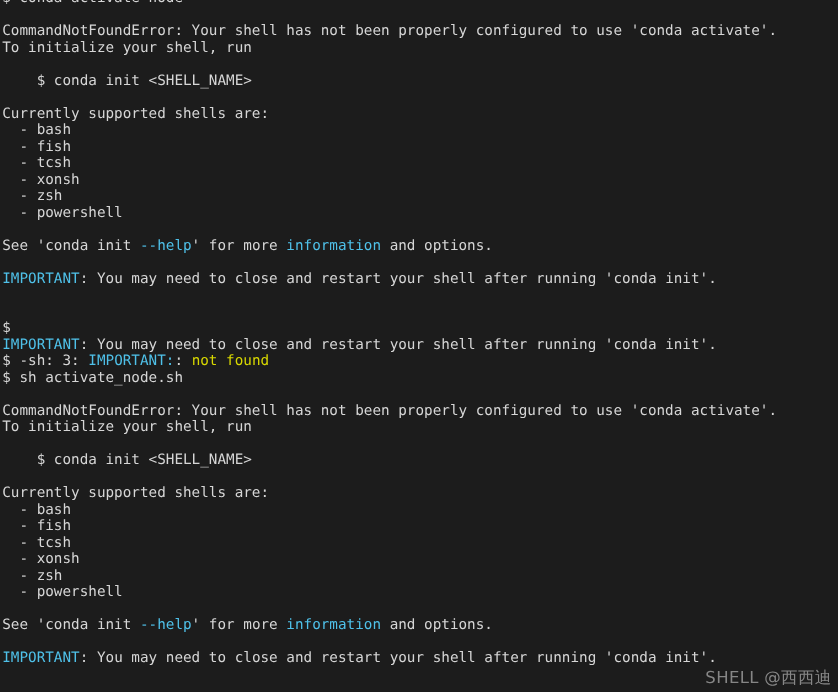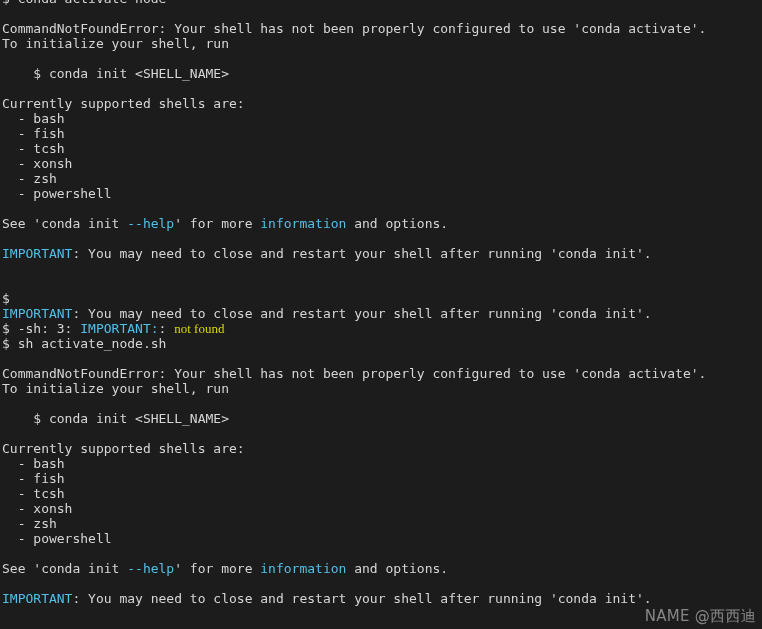--- a/index.html
+++ b/index.html
@@ -33,21 +33,21 @@
     width: 758px;
     white-space: pre;
   }
   .line {
     height: 15px;
     white-space: pre;
     min-height: 15px;
   }
   .c-default { color: #d6d6d6; }
   .c-cyan    { color: #4fc1e9; text-align: center; }
-  .c-yellow  { color: #d8d800; font-family: Liberation Serif, serif; }
+  .c-yellow  { color: #d8d800; }
   .blank { height: 15px; }
 
   
   #watermark {
     position: absolute;
     right: 6px;
     bottom: 5px;
     font-family: "DejaVu Sans", "Liberation Sans", sans-serif;
     font-size: 15px;
     color: #8c8c8c;
@@ -55,14 +55,14 @@
     white-space: pre;
     opacity: 0.95;
     pointer-events: none;
   }
 </style>
 </head>
 <body style="background: rgb(28, 28, 28);">
 
 <div id="terminal" style="background: rgb(28, 28, 28); color: rgb(214, 214, 214); font-size: 13px; line-height: 15px;">
   <div id="scrollback"><div class="line"><span class="c-default">$ conda activate node</span></div><div class="line blank"></div><div class="line"><span class="c-default">CommandNotFoundError: Your shell has not been properly configured to use 'conda activate'.</span></div><div class="line"><span class="c-default">To initialize your shell, run</span></div><div class="line blank"></div><div class="line"><span class="c-default">    $ conda init &lt;SHELL_NAME&gt;</span></div><div class="line blank"></div><div class="line"><span class="c-default">Currently supported shells are:</span></div><div class="line"><span class="c-default">  - bash</span></div><div class="line"><span class="c-default">  - fish</span></div><div class="line"><span class="c-default">  - tcsh</span></div><div class="line"><span class="c-default">  - xonsh</span></div><div class="line"><span class="c-default">  - zsh</span></div><div class="line"><span class="c-default">  - powershell</span></div><div class="line blank"></div><div class="line"><span class="c-default">See 'conda init </span><span class="c-cyan" style="color: rgb(79, 193, 233);">--help</span><span class="c-default">' for more </span><span class="c-cyan" style="color: rgb(79, 193, 233);">information</span><span class="c-default"> and options.</span></div><div class="line blank"></div><div class="line"><span class="c-cyan" style="color: rgb(79, 193, 233);">IMPORTANT</span><span class="c-default">: You may need to close and restart your shell after running 'conda init'.</span></div><div class="line blank"></div><div class="line blank"></div><div class="line"><span class="c-default">$</span></div><div class="line"><span class="c-cyan" style="color: rgb(79, 193, 233);">IMPORTANT</span><span class="c-default">: You may need to close and restart your shell after running 'conda init'.</span></div><div class="line"><span class="c-default">$ -sh: 3: </span><span class="c-cyan" style="color: rgb(79, 193, 233);">IMPORTANT:</span><span class="c-default">: </span><span class="c-yellow" style="color: rgb(216, 216, 0);">not found</span></div><div class="line"><span class="c-default">$ sh activate_node.sh</span></div><div class="line blank"></div><div class="line"><span class="c-default">CommandNotFoundError: Your shell has not been properly configured to use 'conda activate'.</span></div><div class="line"><span class="c-default">To initialize your shell, run</span></div><div class="line blank"></div><div class="line"><span class="c-default">    $ conda init &lt;SHELL_NAME&gt;</span></div><div class="line blank"></div><div class="line"><span class="c-default">Currently supported shells are:</span></div><div class="line"><span class="c-default">  - bash</span></div><div class="line"><span class="c-default">  - fish</span></div><div class="line"><span class="c-default">  - tcsh</span></div><div class="line"><span class="c-default">  - xonsh</span></div><div class="line"><span class="c-default">  - zsh</span></div><div class="line"><span class="c-default">  - powershell</span></div><div class="line blank"></div><div class="line"><span class="c-default">See 'conda init </span><span class="c-cyan" style="color: rgb(79, 193, 233);">--help</span><span class="c-default">' for more </span><span class="c-cyan" style="color: rgb(79, 193, 233);">information</span><span class="c-default"> and options.</span></div><div class="line blank"></div><div class="line"><span class="c-cyan" style="color: rgb(79, 193, 233);">IMPORTANT</span><span class="c-default">: You may need to close and restart your shell after running 'conda init'.</span></div></div>
-  <div id="watermark" style="color: rgb(140, 140, 140);">NAME @西西迪</div>
+  <div id="watermark" style="color: rgb(140, 140, 140);">SHELL @西西迪</div>
 </div>
 
 </body></html>

